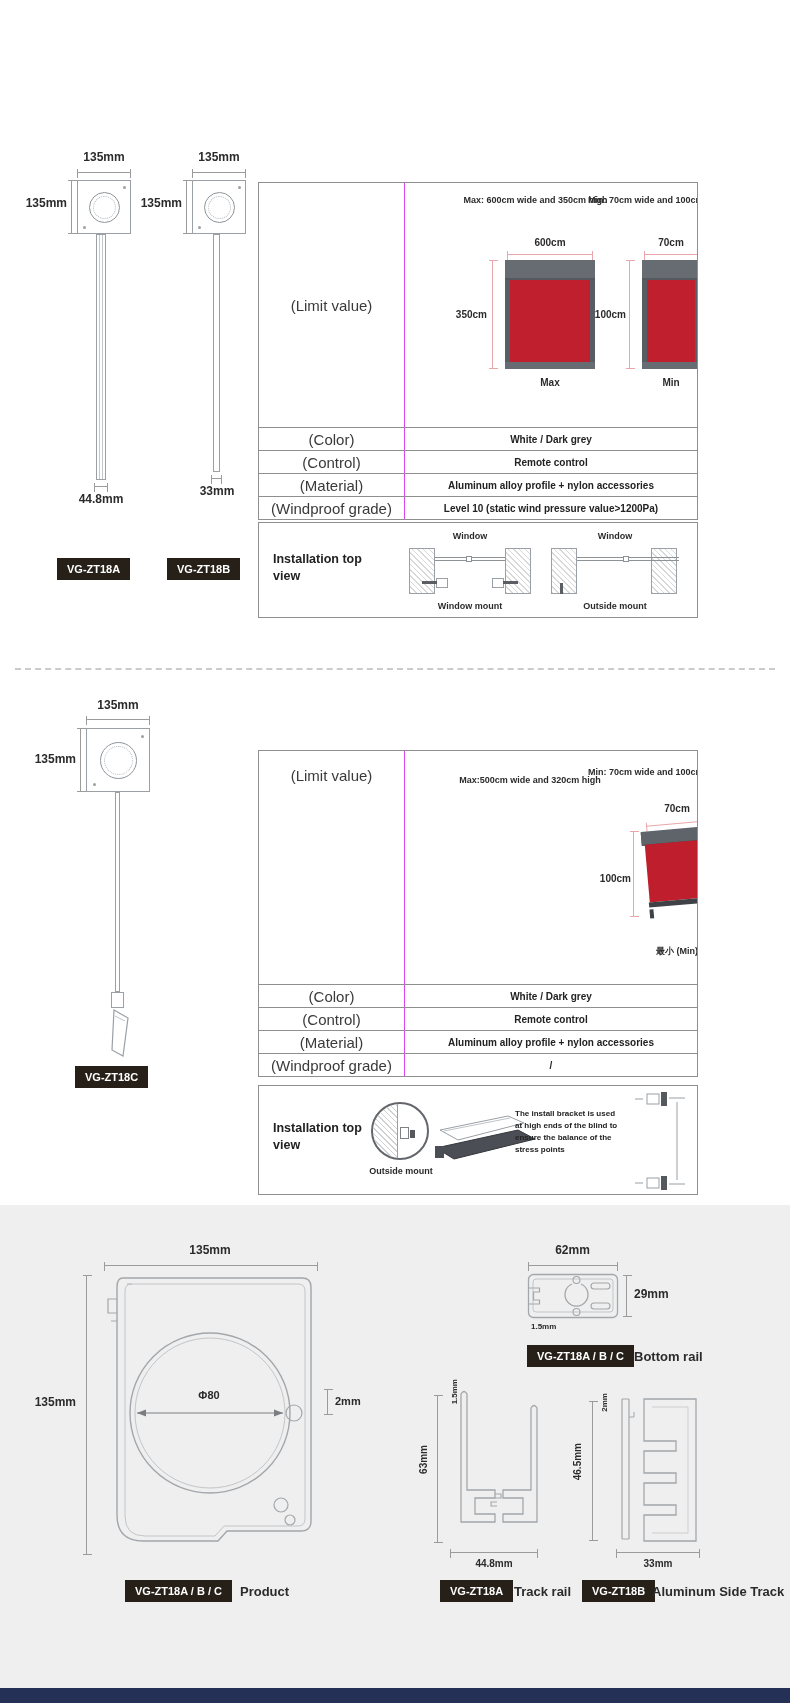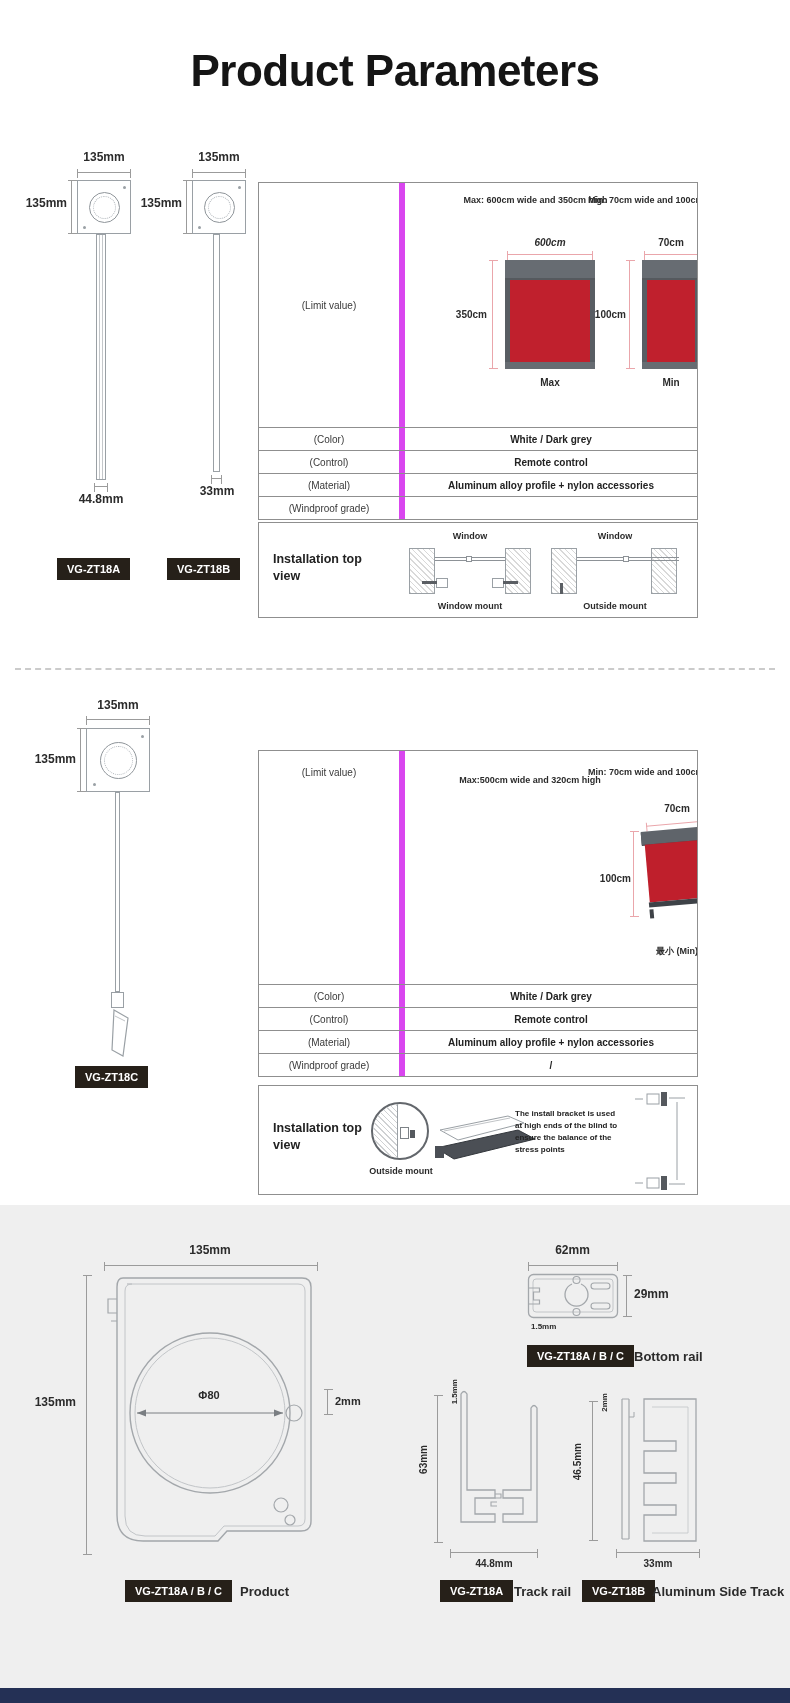--- a/index.html
+++ b/index.html
@@ -32,22 +32,22 @@
   .pole { position:absolute; border:1px solid #9aa0a5; background:#fff; }
   .pole.lines { background-image:linear-gradient(to right, transparent 0 2px, #c4c7ca 2px 3px, transparent 3px 5px, #c4c7ca 5px 6px, transparent 6px); }
   
   .badge { position:absolute; background:#262019; color:#fff; font-size:11px; font-weight:700;
            padding:5px 10px; white-space:nowrap; }
   .bname { position:absolute; font-size:13px; font-weight:700; color:#2b2b2b; white-space:nowrap; }
   
   .spec { position:absolute; width:440px; border:1px solid #8f8f8f; background:#fff; }
   .srow { display:flex; border-top:1px solid #8f8f8f; }
   .srow:first-child { border-top:none; }
-  .scell-l { width:146px; border-right:6px solid #d946ef; display:flex; align-items:center;
-             justify-content:center; font-size:10px; color:#3a3a3a; }
+  .scell-l { width:146px; border-right:1px solid #d946ef; display:flex; align-items:center;
+             justify-content:center; font-size:15px; color:#3a3a3a; }
   .scell-v { flex:1; position:relative; display:flex; align-items:center; justify-content:center;
              font-size:10px; font-weight:700; color:#222; overflow:hidden; }
   .h23 { height:23px; }
   
   .b-head { position:absolute; left:0; width:100%; height:20px; background:#676c72; border-bottom:2px solid #55595e; }
   .b-body { position:absolute; left:0; width:100%; background:#c0202d; border-left:5px solid #585d63; border-right:5px solid #585d63; }
   .b-bot  { position:absolute; left:0; width:100%; height:7px; background:#676c72; }
   .tilt { position:absolute; left:0; top:26px; width:100%; transform:rotate(-5deg); }
   .p-head { position:relative; width:104%; margin-left:-2%; background:#5f646a; box-shadow:0 1px 0 #44484d; }
   .p-body { position:relative; width:94%; margin-left:3%; background:#bf1f2c; }
@@ -65,21 +65,20 @@
   .divider { position:absolute; left:15px; width:760px; border-top:2px dashed #cbcbcb; }
   .panel { position:absolute; left:0; top:1205px; width:790px; height:483px; background:#efefef; }
   .footerbar { position:absolute; left:0; top:1688px; width:790px; height:15px; background:#243055; }
   svg { display:block; }
 </style>
 </head>
 <body>
 
 <div class="page">
 
-  <h1 class="title">Product Parameters</h1>
 
   <div class="abs" style="left:25px;top:150px;width:125px;height:355px;">
     <div class="dlabel ctr" style="left:27px;top:0;width:104px;">135mm</div>
     <div class="dimh" style="left:52px;top:22px;width:54px;"></div>
     <div class="dlabel rgt" style="left:-2px;top:46px;width:44px;">135mm</div>
     <div class="dimv" style="left:46px;top:30px;height:54px;"></div>
     <div class="mbox" style="left:52px;top:30px;width:54px;height:54px;">
       <div class="circ" style="left:11px;top:11px;width:31px;height:31px;"></div>
       <div class="screw" style="left:45px;top:5px;"></div>
       <div class="screw" style="left:5px;top:45px;"></div>
@@ -108,21 +107,21 @@
   <div class="badge" style="left:167px;top:558px;">VG-ZT18B</div>
 
   <div class="spec" style="left:258px;top:182px;">
     <div class="srow" style="height:244px;">
       <div class="scell-l">(Limit value)</div>
       <div class="scell-v">
         <div class="dlabel xs ctr" style="left:28px;top:12px;width:205px;">Max: 600cm wide and 350cm high</div>
         <div class="dlabel xs" style="left:183px;top:12px;width:112px;">Min: 70cm wide and 100cm high</div>
 
         <div class="abs" style="left:100px;top:54px;width:90px;height:155px;">
-          <div class="dlabel sm ctr" style="left:0;top:0;width:90px;font-style:italic;">600cm</div>
+          <div class="dlabel sm ctr" style="left:0;top:0;width:90px;">600cm</div>
           <div class="dimh red" style="left:2px;top:17px;width:86px;"></div>
           <div class="b-head" style="top:23px;"></div>
           <div class="b-body" style="top:43px;height:82px;"></div>
           <div class="b-bot" style="top:125px;"></div>
           <div class="dimv red" style="left:-13px;top:23px;height:109px;"></div>
           <div class="dlabel sm rgt" style="left:-60px;top:72px;width:42px;">350cm</div>
           <div class="dlabel sm ctr" style="left:0;top:140px;width:90px;">Max</div>
         </div>
 
         <div class="abs" style="left:237px;top:54px;width:58px;height:155px;">
@@ -144,20 +143,21 @@
     <div class="srow h23">
       <div class="scell-l">(Control)</div>
       <div class="scell-v">Remote control</div>
     </div>
     <div class="srow h23">
       <div class="scell-l">(Material)</div>
       <div class="scell-v">Aluminum alloy profile + nylon accessories</div>
     </div>
     <div class="srow h23">
       <div class="scell-l">(Windproof grade)</div>
+      <div class="scell-v">Level 10 (static wind pressure value&gt;1200Pa)</div>
     </div>
   </div>
 
   <div class="ibox" style="left:258px;top:522px;height:96px;">
     <div class="ilabel" style="left:14px;top:28px;width:108px;">Installation top view</div>
 
     <div class="abs" style="left:150px;top:8px;width:122px;height:84px;">
       <div class="dlabel xs ctr" style="left:0;top:0;width:122px;">Window</div>
       <div class="wall" style="left:0;top:17px;"></div>
       <div class="wall" style="left:96px;top:17px;"></div>

